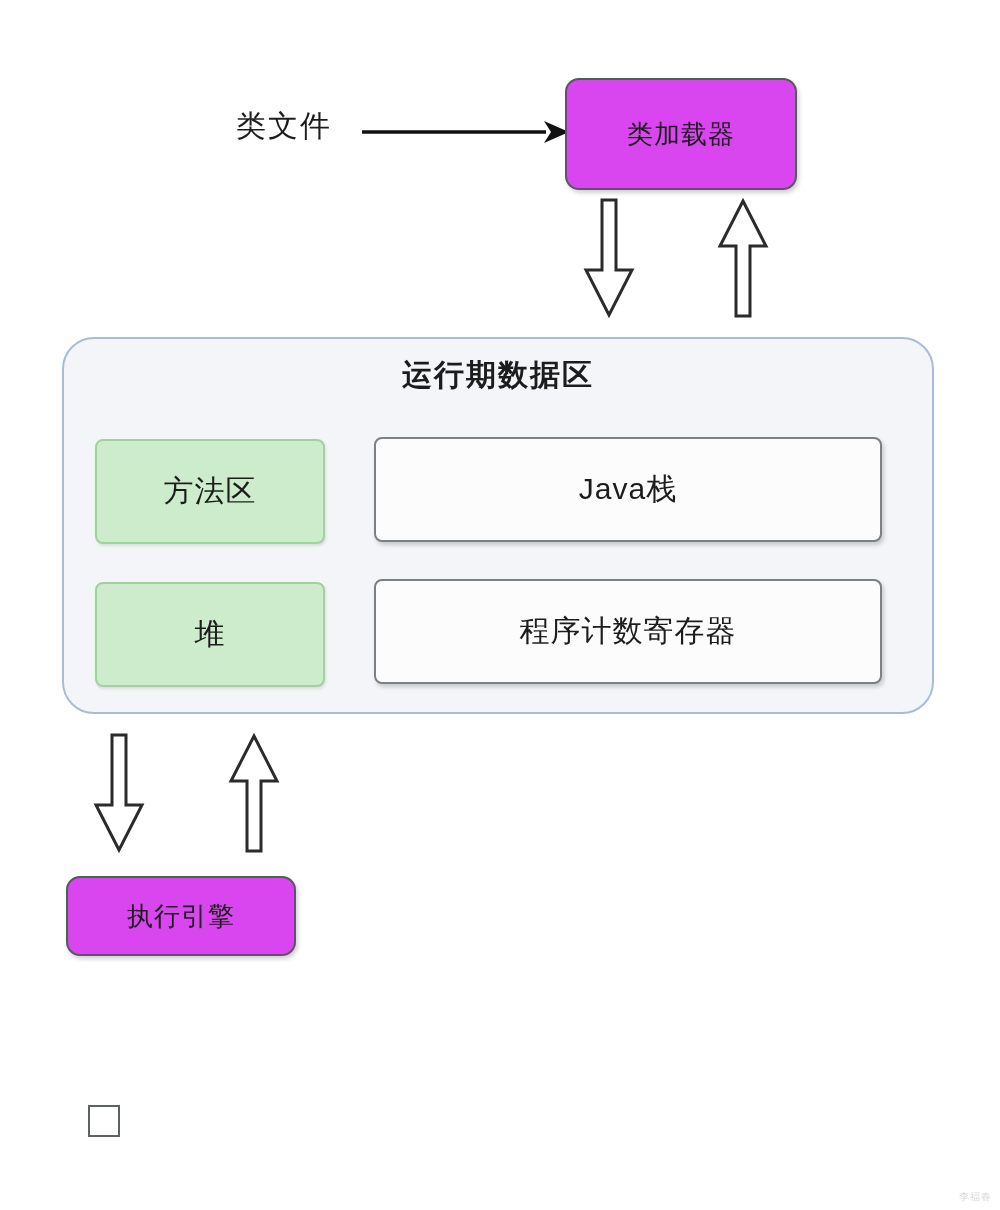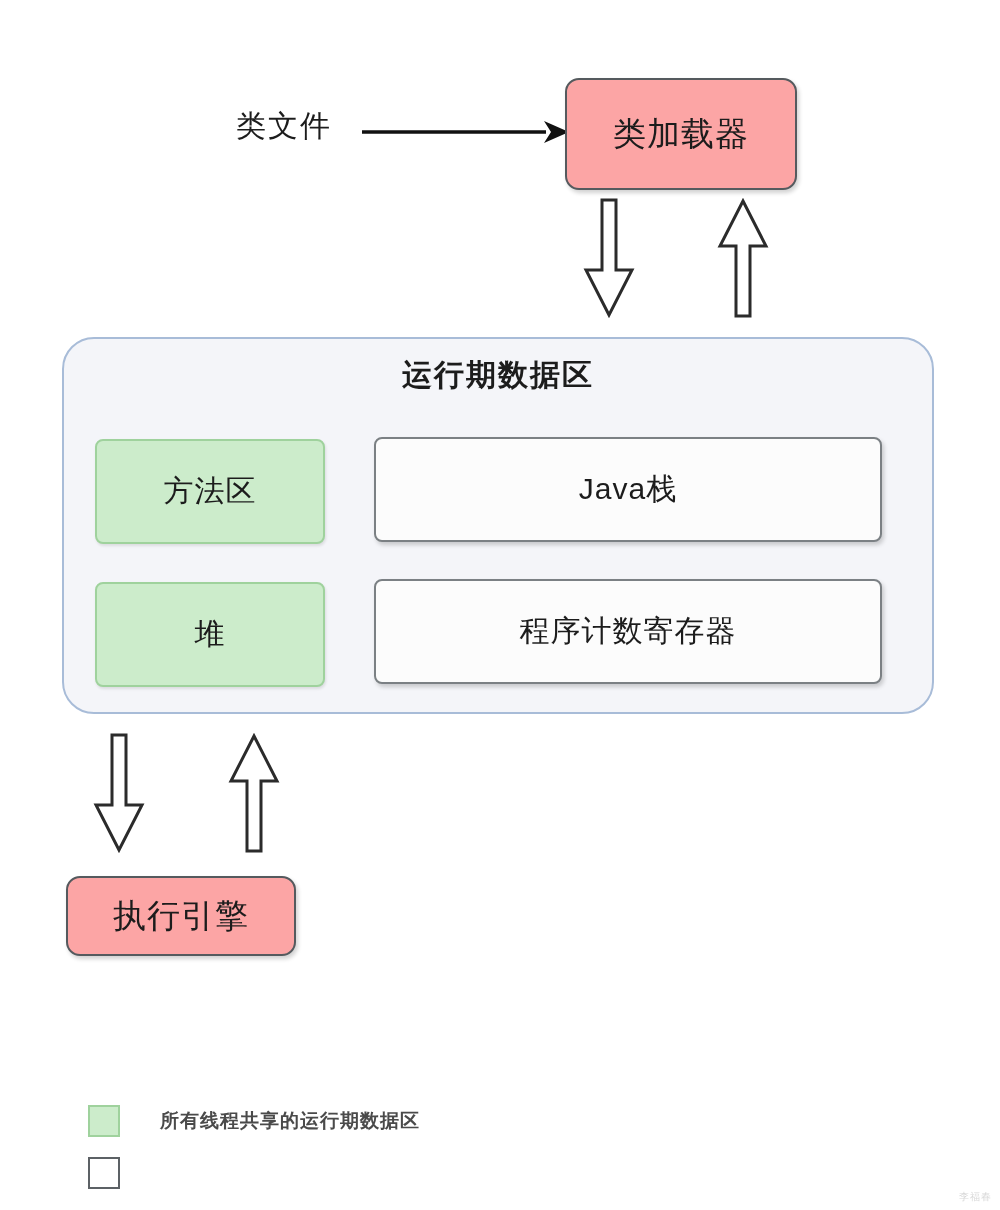--- a/index.html
+++ b/index.html
@@ -18,25 +18,25 @@
 
   .abs { position: absolute; }
 
   
   .node-box {
     position: absolute;
     box-sizing: border-box;
     display: flex;
     align-items: center;
     justify-content: center;
-    background: #fca5a5;
+    background: #d946ef;
     border: 2.5px solid #555a5e;
     border-radius: 14px;
     box-shadow: 2px 3px 4px rgba(0,0,0,0.18);
-    font-size: 33px;
+    font-size: 26px;
     font-weight: 500;
     letter-spacing: 1px;
     color: #1c1c1c;
   }
 
   
   #runtime-area {
     position: absolute;
     left: 62px;
     top: 337px;
@@ -207,21 +207,17 @@
 <svg class="block-arrow" id="arrow-runtime-up" viewBox="0 0 52 120" width="52" height="120">
   <polygon points="26,3 49,48 33,48 33,118 19,118 19,48 3,48" fill="#ffffff" stroke="#2b2b2b" stroke-width="3" stroke-linejoin="miter"></polygon>
 </svg>
 
 <div class="node-box" id="box-execution-engine">
   <span>执行引擎</span>
 </div>
 
 <div id="legend">
   <div class="legend-row">
-    <span class="legend-swatch shared"></span>
-    <span class="legend-label">所有线程共享的运行期数据区</span>
-  </div>
-  <div class="legend-row">
     <span class="legend-swatch private"></span>
   </div>
 </div>
 
 <div id="watermark">李福春</div>
 
 </body></html>

